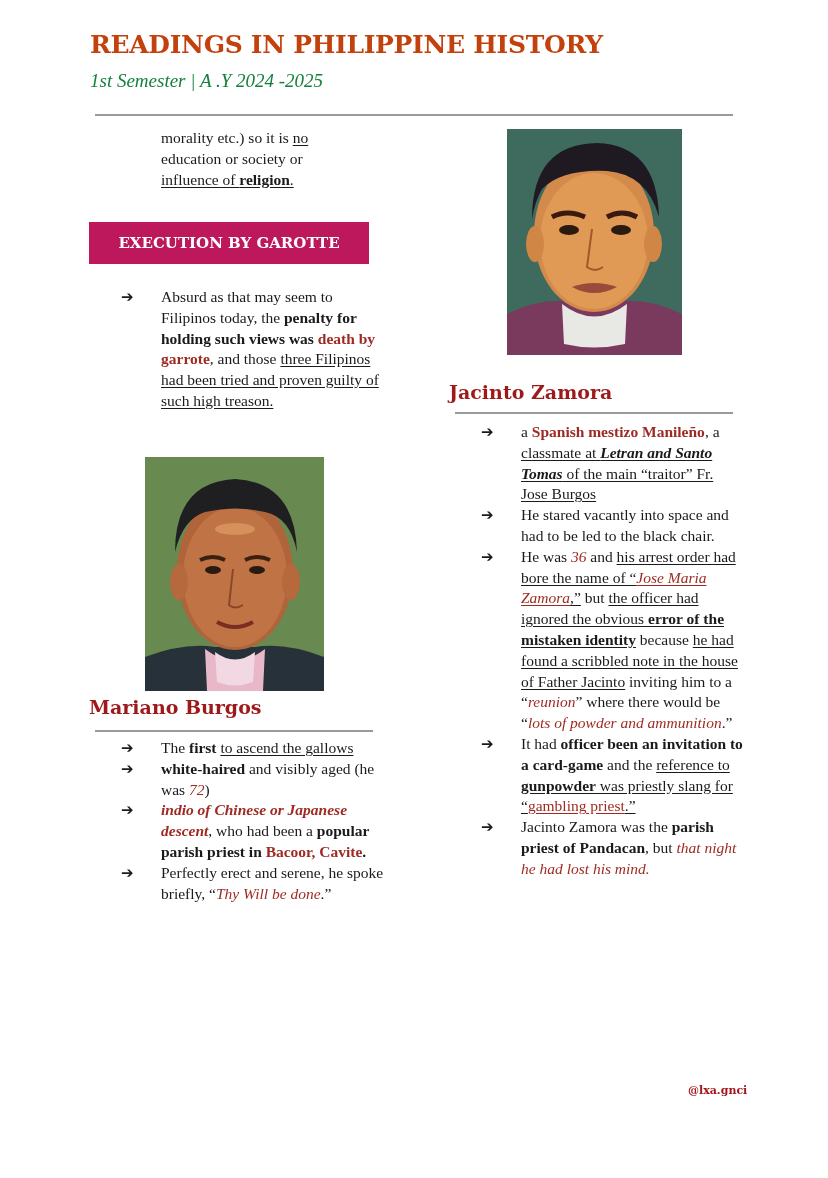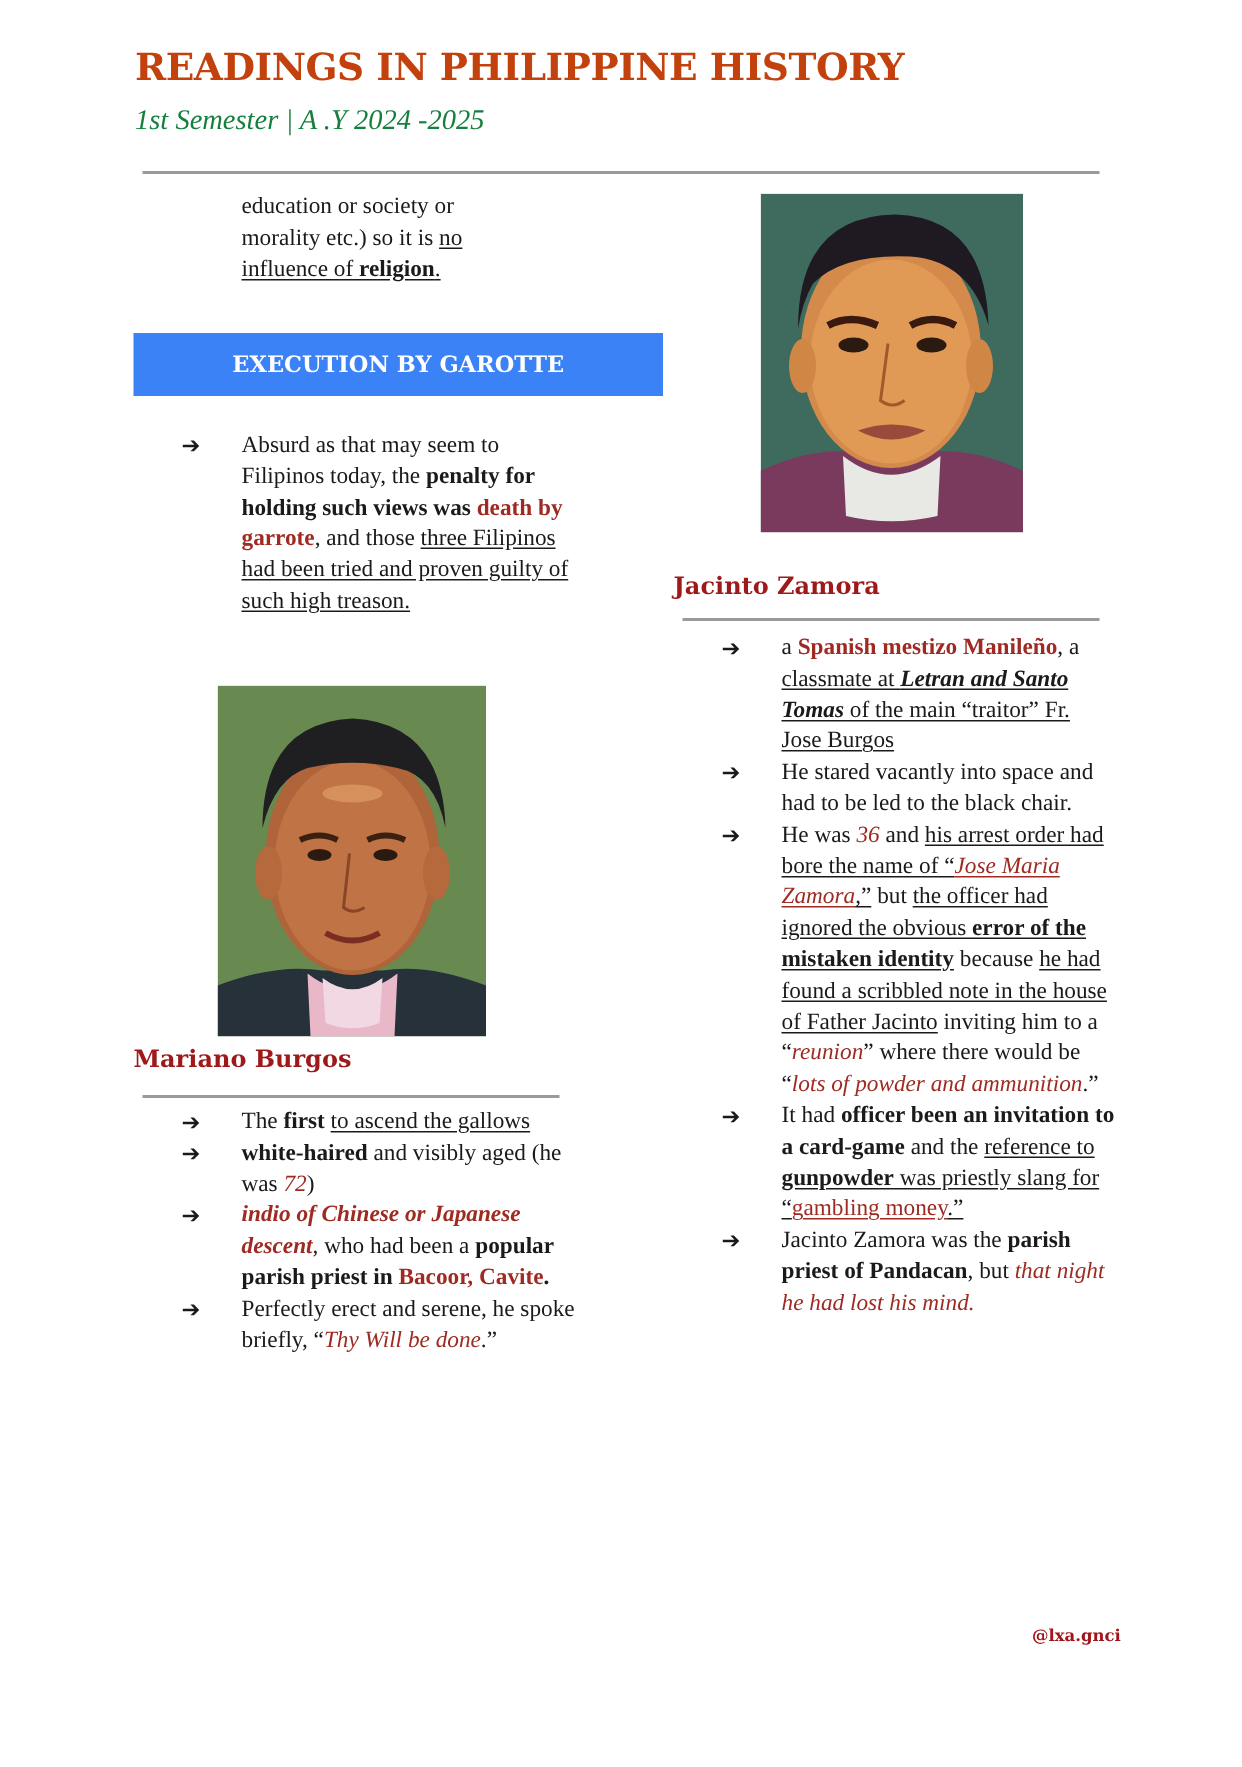--- a/index.html
+++ b/index.html
@@ -9,41 +9,41 @@
            color: #c2410c; letter-spacing: -0.3px; font-family: "DejaVu Serif", serif; }
   .subtitle { position: absolute; left: 90px; top: 70px; font-size: 19px; font-style: italic;
               color: #15803d; font-family: "Liberation Serif", serif; }
   .top-rule { position: absolute; left: 95px; top: 114px; width: 638px; height: 2px; background: #9a9a9a; }
   .text { font-size: 15.5px; line-height: 20.8px; font-family: "Liberation Serif", serif; }
   .u { text-decoration: underline; text-underline-offset: 2px; }
   .b { font-weight: bold; margin-top: 41px; }
   .i { font-style: italic; }
   .red { color: #9e2a22; }
   .block { position: absolute; }
-  .banner { position: absolute; left: 89px; top: 222px; width: 353px; height: 42px; background: #3b82f6;
+  .banner { position: absolute; left: 89px; top: 222px; width: 280px; height: 42px; background: #be185d;
             color: #fff; font-weight: bold; font-size: 15px; display: flex; align-items: center;
             justify-content: center; font-family: "DejaVu Serif", serif; }
   ul.arrows { list-style: none; margin: 0; padding: 0; }
   ul.arrows li { position: relative; padding-left: 40px; }
   ul.arrows li .arrow { position: absolute; left: 0; top: 0; width: 20px; font-weight: bold; font-family: "DejaVu Sans", sans-serif; font-size: 15px; }
   .portrait { position: absolute; overflow: hidden; }
-  .name { position: absolute; font-weight: bold; font-size: 16px; color: #9e1a1a; font-family: "DejaVu Serif", serif; }
+  .name { position: absolute; font-weight: bold; font-size: 19px; color: #9e1a1a; font-family: "DejaVu Serif", serif; }
   .rule { position: absolute; height: 2px; background: #9a9a9a; }
   .watermark { position: absolute; left: 688px; top: 1084px; font-size: 11px; font-weight: bold; color: #a3141a; font-family: "DejaVu Serif", serif; }
 </style>
 </head>
 <body>
 
 <div class="title">READINGS IN PHILIPPINE HISTORY</div>
 <div class="subtitle">1st Semester | A .Y 2024 -2025</div>
 <div class="top-rule"></div>
 
 <div class="block text" style="left:161px; top:128px; width:230px;">
+  <div><span>morality etc.) so it is </span><span class="u">no</span></div>
   <div>education or society or</div>
-  <div><span>morality etc.) so it is </span><span class="u">no</span></div>
   <div><span class="u">influence of </span><span class="u b">religion</span><span class="u">.</span></div>
 </div>
 
 <div class="banner">EXECUTION BY GAROTTE</div>
 
 <ul class="arrows text block" style="left:121px; top:287px; width:270px;">
   <li>
     <span class="arrow">➔</span>
     <span>Absurd as that may seem to Filipinos today, the </span><span class="b">penalty for holding such views was </span><span class="b red">death by garrote</span><span>, and those </span><span class="u">three Filipinos had been tried and proven guilty of such high treason.</span>
   </li>
@@ -121,21 +121,21 @@
   <li>
     <span class="arrow">➔</span>
     <span>He stared vacantly into space and had to be led to the black chair.</span>
   </li>
   <li>
     <span class="arrow">➔</span>
     <span>He was </span><span class="i red">36</span><span> and </span><span class="u">his arrest order had bore the name of “</span><span class="u i red">Jose Maria Zamora</span><span class="u">,”</span><span> but </span><span class="u">the officer had ignored the obvious </span><span class="u b">error of the mistaken identity</span><span> because </span><span class="u">he had found a scribbled note in the house of Father Jacinto</span><span> inviting him to a “</span><span class="i red">reunion</span><span>” where there would be “</span><span class="i red">lots of powder and ammunition</span><span>.”</span>
   </li>
   <li>
     <span class="arrow">➔</span>
-    <span>It had </span><span class="b">officer been an invitation to a card-game</span><span> and the </span><span class="u">reference to </span><span class="u b">gunpowder</span><span class="u"> was priestly slang for “</span><span class="u red">gambling money</span><span class="u">.”</span>
+    <span>It had </span><span class="b">officer been an invitation to a card-game</span><span> and the </span><span class="u">reference to </span><span class="u b">gunpowder</span><span class="u"> was priestly slang for “</span><span class="u red">gambling priest</span><span class="u">.”</span>
   </li>
   <li>
     <span class="arrow">➔</span>
     <span>Jacinto Zamora was the </span><span class="b">parish priest of Pandacan</span><span>, but </span><span class="i red">that night he had lost his mind.</span>
   </li>
 </ul>
 
 <div class="watermark">@lxa.gnci</div>
 
 </body></html>

